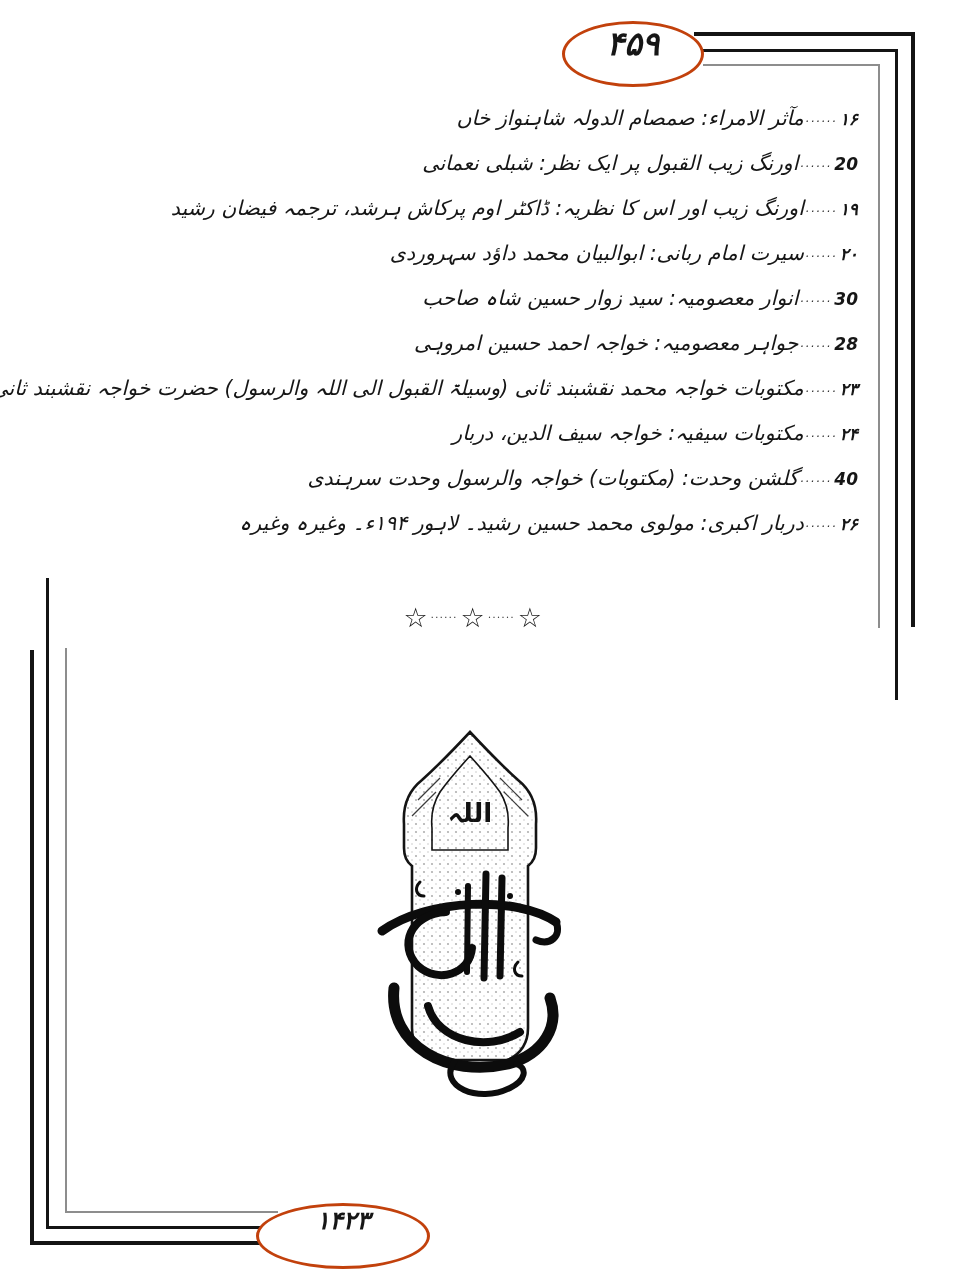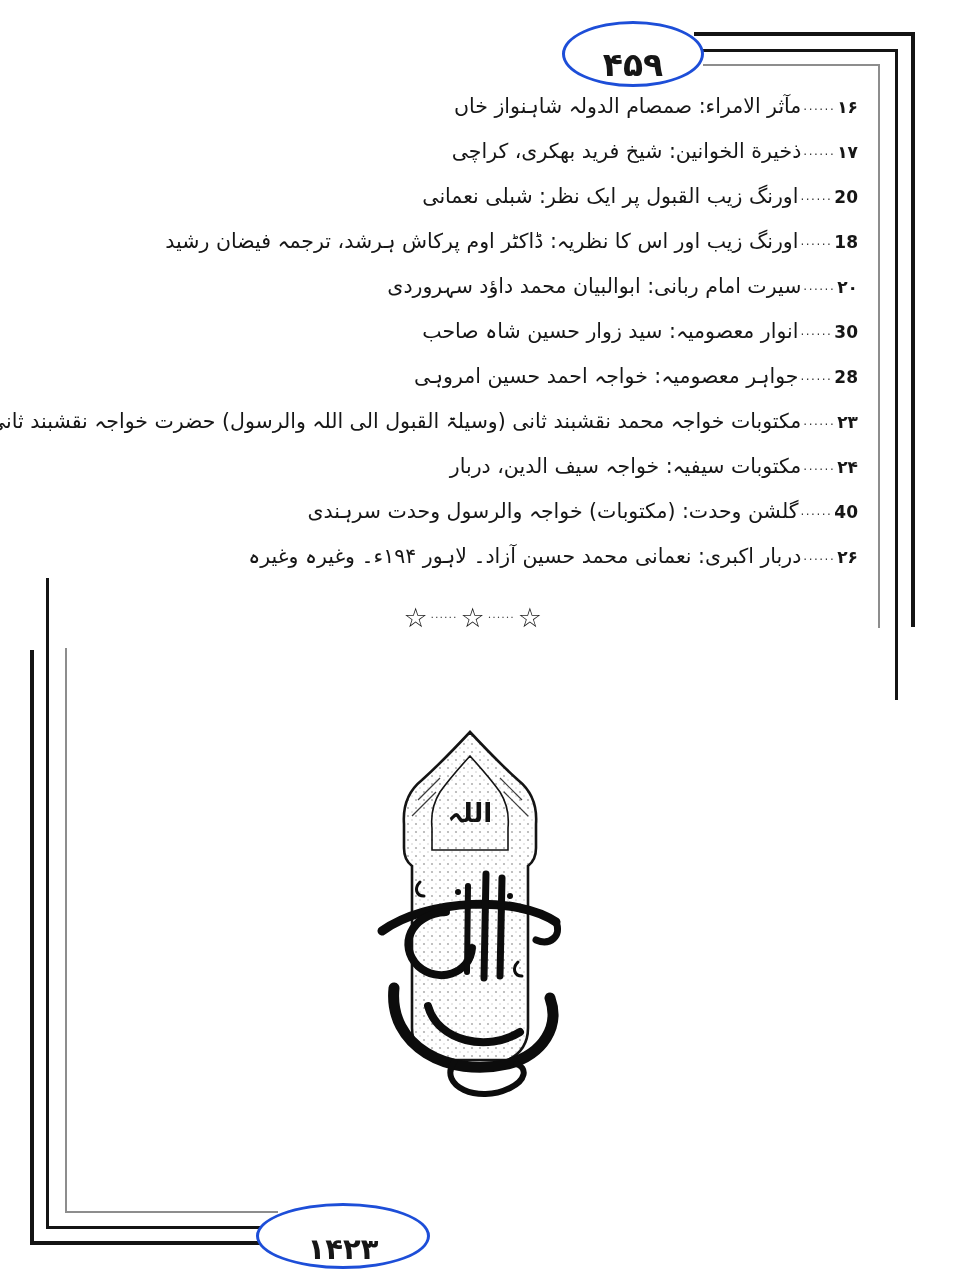--- a/index.html
+++ b/index.html
@@ -6,32 +6,32 @@
   .page{
     position:relative;width:960px;height:1284px;margin:0 auto;
     background:#ffffff;overflow:hidden;direction:rtl;
     font-family:"DejaVu Sans",sans-serif;color:#161616;
   }
   
   .hline,.vline{position:absolute;background:#141414;}
   .faint{background:#8d8d8d;}
   
   .oval{
-    position:absolute;border:3px solid #1d4ed8;border-radius:50%;
-    display:flex;align-items:flex-end;justify-content:center;
-    background:#ffffff;z-index:3;
+    position:absolute;border:3px solid #c2410c;border-radius:50%;
+    display:flex;align-items:flex-start;justify-content:center;
+    background:#ffffff;z-index:3;font-style:italic;
   }
   .oval span{font-weight:bold;letter-spacing:2px;}
   .oval-top{left:562px;top:21px;width:136px;height:60px;}
   .oval-top span{font-size:33px;}
   .oval-bottom{left:256px;top:1203px;width:168px;height:60px;}
-  .oval-bottom span{font-size:29px;}
+  .oval-bottom span{font-size:25px;}
   
   .toc{
-    position:absolute;top:84px;right:102px;width:740px;direction:rtl;
+    position:absolute;top:96px;right:102px;width:740px;direction:rtl;font-style:italic;
   }
   .toc-row{
     height:45px;line-height:45px;white-space:nowrap;text-align:right;
     direction:rtl;
   }
   .toc-row .num{font-size:17px;font-weight:bold;letter-spacing:1px;}
   .toc-row .leader{
     font-size:12px;letter-spacing:1.5px;color:#333;
     display:inline-block;transform:translateY(-3px);padding:0 2px;
   }
@@ -60,30 +60,29 @@
   <div class="vline" style="left:911px;top:32px;width:4px;height:595px;"></div>
   <div class="vline" style="left:895px;top:49px;width:3px;height:651px;"></div>
   <div class="vline faint" style="left:878px;top:64px;width:2px;height:564px;"></div>
 
   <div class="oval oval-top">
     <span>۴۵۹</span>
   </div>
 
   <div class="toc">
     <div class="toc-row"><span class="num">۱۶</span><span class="leader">......</span><span class="title">مآثر الامراء: صمصام الدولہ شاہنواز خاں</span></div>
-    <div class="toc-row"><span class="num">۱۷</span><span class="leader">......</span><span class="title">ذخیرة الخوانین: شیخ فرید بھکری، کراچی</span></div>
     <div class="toc-row"><span class="num">20</span><span class="leader">......</span><span class="title">اورنگ زیب القبول پر ایک نظر: شبلی نعمانی</span></div>
-    <div class="toc-row"><span class="num">18</span><span class="leader">......</span><span class="title">اورنگ زیب اور اس کا نظریہ: ڈاکٹر اوم پرکاش ہرشد، ترجمہ فیضان رشید</span></div>
+    <div class="toc-row"><span class="num">۱۹</span><span class="leader">......</span><span class="title">اورنگ زیب اور اس کا نظریہ: ڈاکٹر اوم پرکاش ہرشد، ترجمہ فیضان رشید</span></div>
     <div class="toc-row"><span class="num">۲۰</span><span class="leader">......</span><span class="title">سیرت امام ربانی: ابوالبیان محمد داؤد سہروردی</span></div>
     <div class="toc-row"><span class="num">30</span><span class="leader">......</span><span class="title">انوار معصومیہ: سید زوار حسین شاہ صاحب</span></div>
     <div class="toc-row"><span class="num">28</span><span class="leader">......</span><span class="title">جواہر معصومیہ: خواجہ احمد حسین امروہی</span></div>
     <div class="toc-row"><span class="num">۲۳</span><span class="leader">......</span><span class="title">مکتوبات خواجہ محمد نقشبند ثانی (وسیلۃ القبول الی اللہ والرسول) حضرت خواجہ نقشبند ثانی</span></div>
     <div class="toc-row"><span class="num">۲۴</span><span class="leader">......</span><span class="title">مکتوبات سیفیہ: خواجہ سیف الدین، دربار</span></div>
     <div class="toc-row"><span class="num">40</span><span class="leader">......</span><span class="title">گلشن وحدت: (مکتوبات) خواجہ والرسول وحدت سرہندی</span></div>
-    <div class="toc-row"><span class="num">۲۶</span><span class="leader">......</span><span class="title">دربار اکبری: نعمانی محمد حسین آزاد۔ لاہور ۱۹۴ء۔ وغیرہ وغیرہ</span></div>
+    <div class="toc-row"><span class="num">۲۶</span><span class="leader">......</span><span class="title">دربار اکبری: مولوی محمد حسین رشید۔ لاہور ۱۹۴ء۔ وغیرہ وغیرہ</span></div>
   </div>
 
   <div class="stars">
     <span class="star">☆</span><span class="sleader">......</span><span class="star">☆</span><span class="sleader">......</span><span class="star">☆</span>
   </div>
 
   <svg class="emblem" viewBox="0 0 224 392" xmlns="http://www.w3.org/2000/svg">
     <defs>
       <pattern id="stip" width="8" height="8" patternUnits="userSpaceOnUse">
         <circle cx="2" cy="2" r="1.1" fill="#6f6f6f"></circle>

